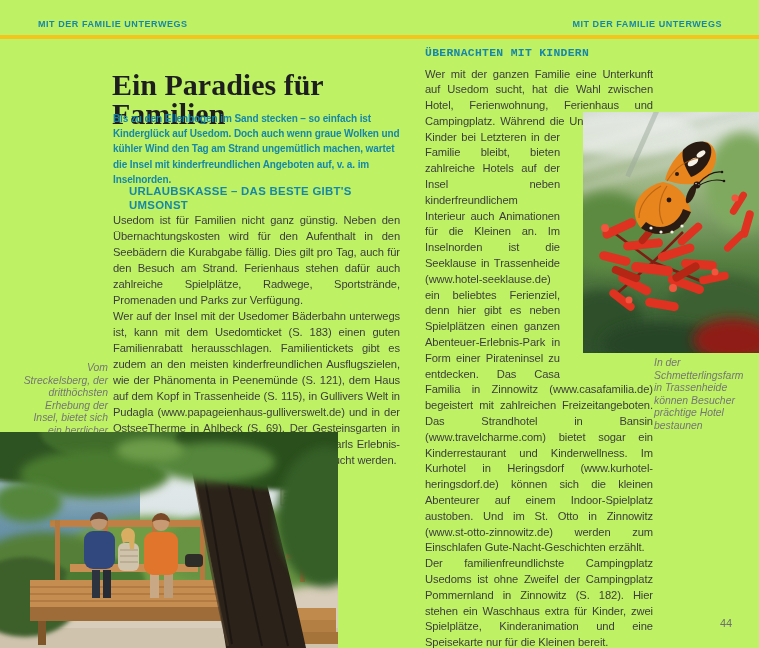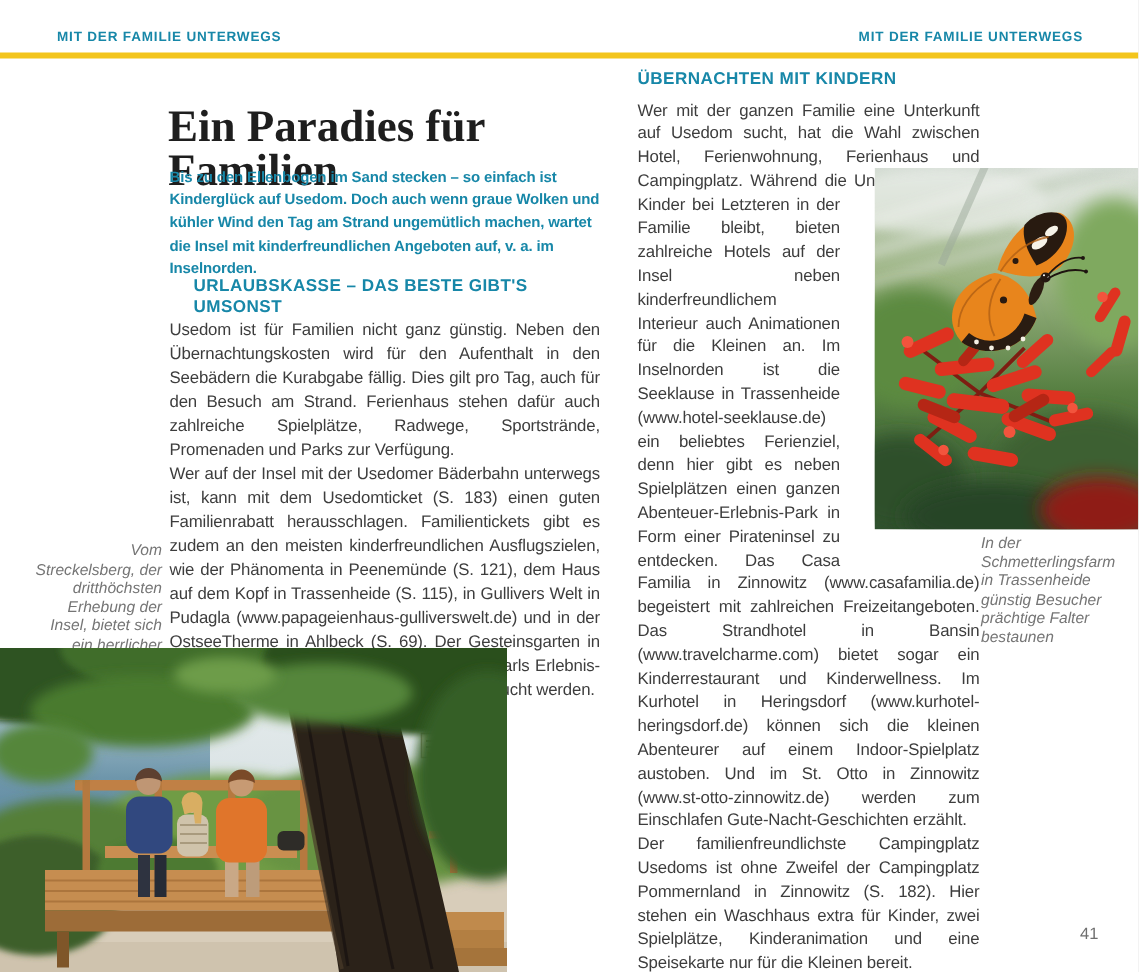--- a/index.html
+++ b/index.html
@@ -1,17 +1,17 @@
 <!DOCTYPE html>
 <html lang="de"><head>
 <meta charset="utf-8">
 <style>
   html,body{margin:0;padding:0;background:#e9e9e9;}
   .spread{
-    position:relative;width:759px;height:648px;background:#ffffff;
+    position:relative;width:759px;height:648px;background:#bef264;
     font-family:"Liberation Sans",sans-serif;overflow:hidden;
   }
   
   .run-head{
     position:absolute;top:19px;font-size:9px;font-weight:bold;
     letter-spacing:.55px;color:#1787a8;white-space:nowrap;
   }
   .run-head.left{left:38px;}
   .run-head.right{right:37px;}
   .rule{position:absolute;top:35px;left:0;width:759px;height:4px;background:#f3c51d;}
@@ -49,21 +49,21 @@
   .photo.lp{left:0;top:432px;width:338px;height:216px;}
   .photo.rp{left:583px;top:112px;width:176px;height:241px;}
   .photo svg{display:block;}
 
   
   .rp-col{
     position:absolute;left:425px;top:47px;width:228px;
     font-size:11.2px;line-height:15.8px;color:#3d3d3d;text-align:justify;
     letter-spacing:-.1px;hyphens:auto;-webkit-hyphens:auto;
   }
-  .rp-col .sec-head{margin:0 0 6px 0;}
+  .rp-col .sec-head{margin:0 0 6px 0;font-family:Liberation Mono, monospace;}
   .wrap-spacer{float:right;width:93px;height:242px;}
   .page-num{
     position:absolute;left:720px;top:617px;font-size:11px;color:#6f6f6f;
   }
 </style>
 </head>
 <body>
 
 <div class="spread">
 
@@ -263,16 +263,16 @@
         <circle cx="22" cy="-5" r="3.4" fill="#241710"></circle>
         <circle cx="21" cy="-6.5" r=".7" fill="#fff"></circle>
           <circle cx="24" cy="-5" r=".7" fill="#fff"></circle>
         <path d="M24 -7 C32 -16 40 -19 47 -18 M23 -4 C33 -10 42 -11 49 -9" stroke="#1e1410" stroke-width="1.2" fill="none"></path>
         <circle cx="47" cy="-18" r="1.3" fill="#1e1410"></circle>
           <circle cx="49" cy="-9" r="1.3" fill="#1e1410"></circle>
       </g>
     </svg>
   </div>
 
-  <div class="margin-note rp">In der Schmetterlingsfarm in Trassenheide günstig Besucher prächtige Falter bestaunen</div>
-  <div class="page-num">41</div>
+  <div class="margin-note rp">In der Schmetterlingsfarm in Trassenheide können Besucher prächtige Hotel bestaunen</div>
+  <div class="page-num">44</div>
 
 </div>
 
 </body></html>

